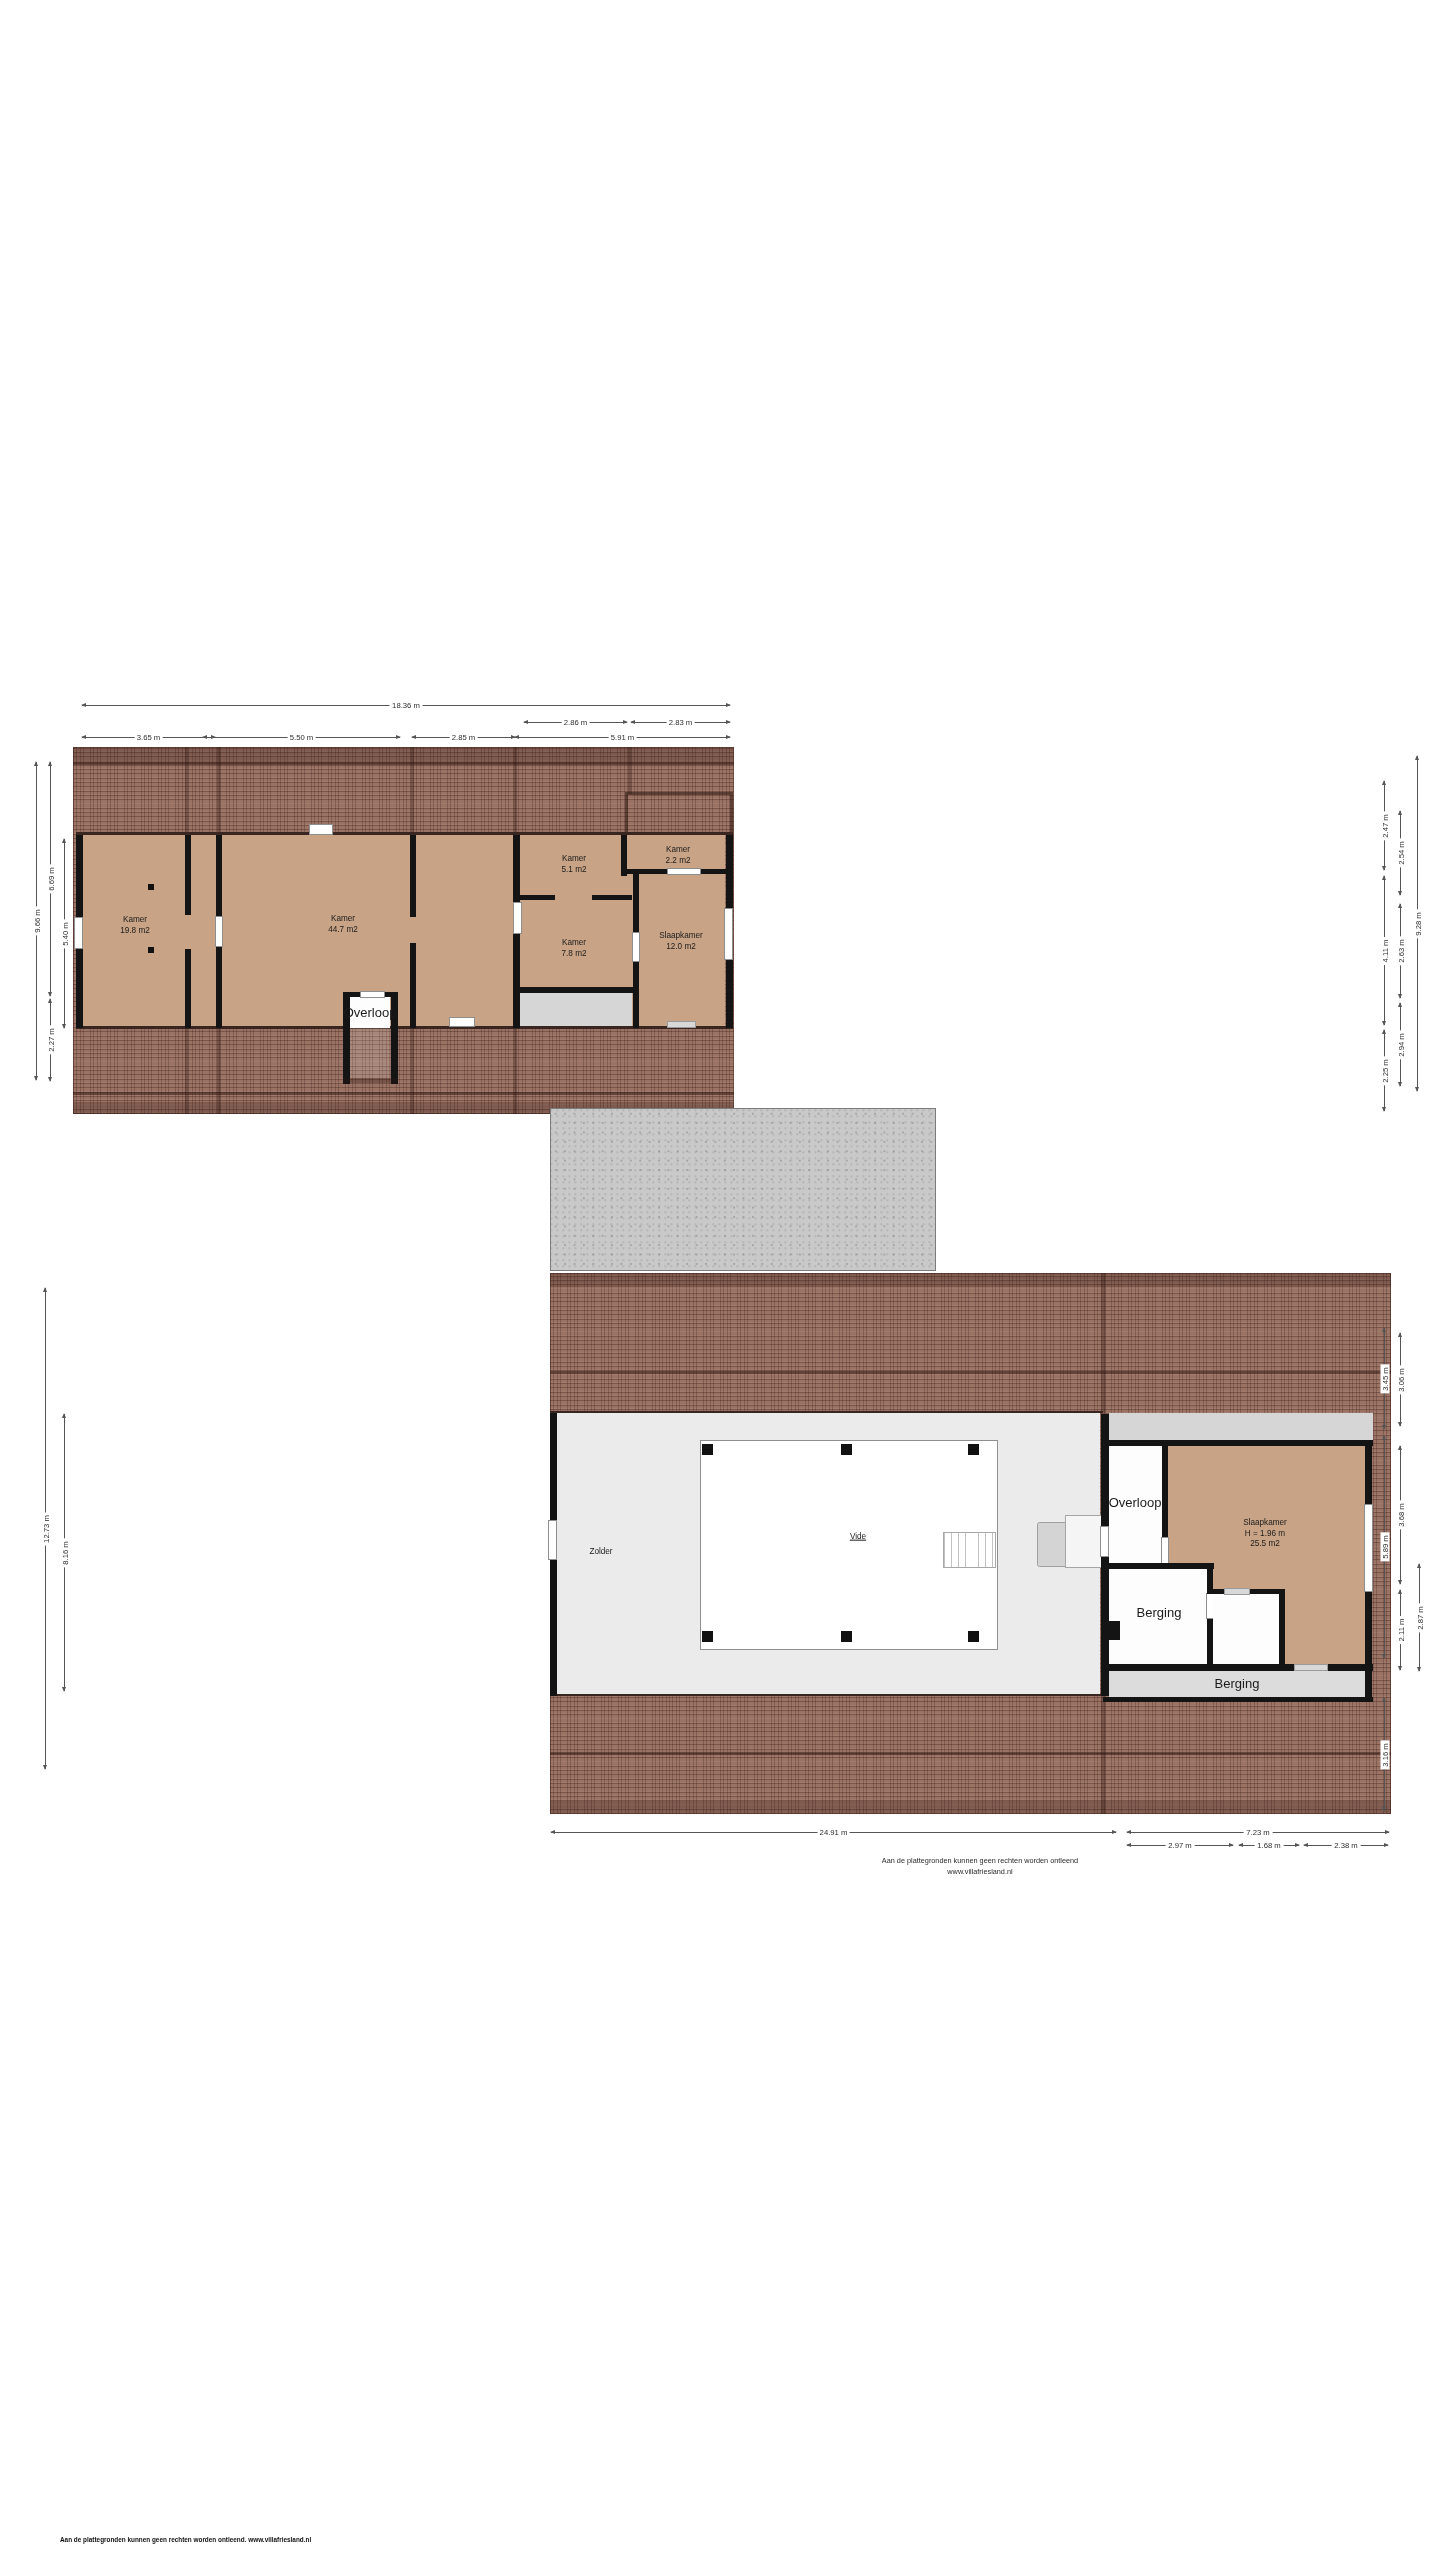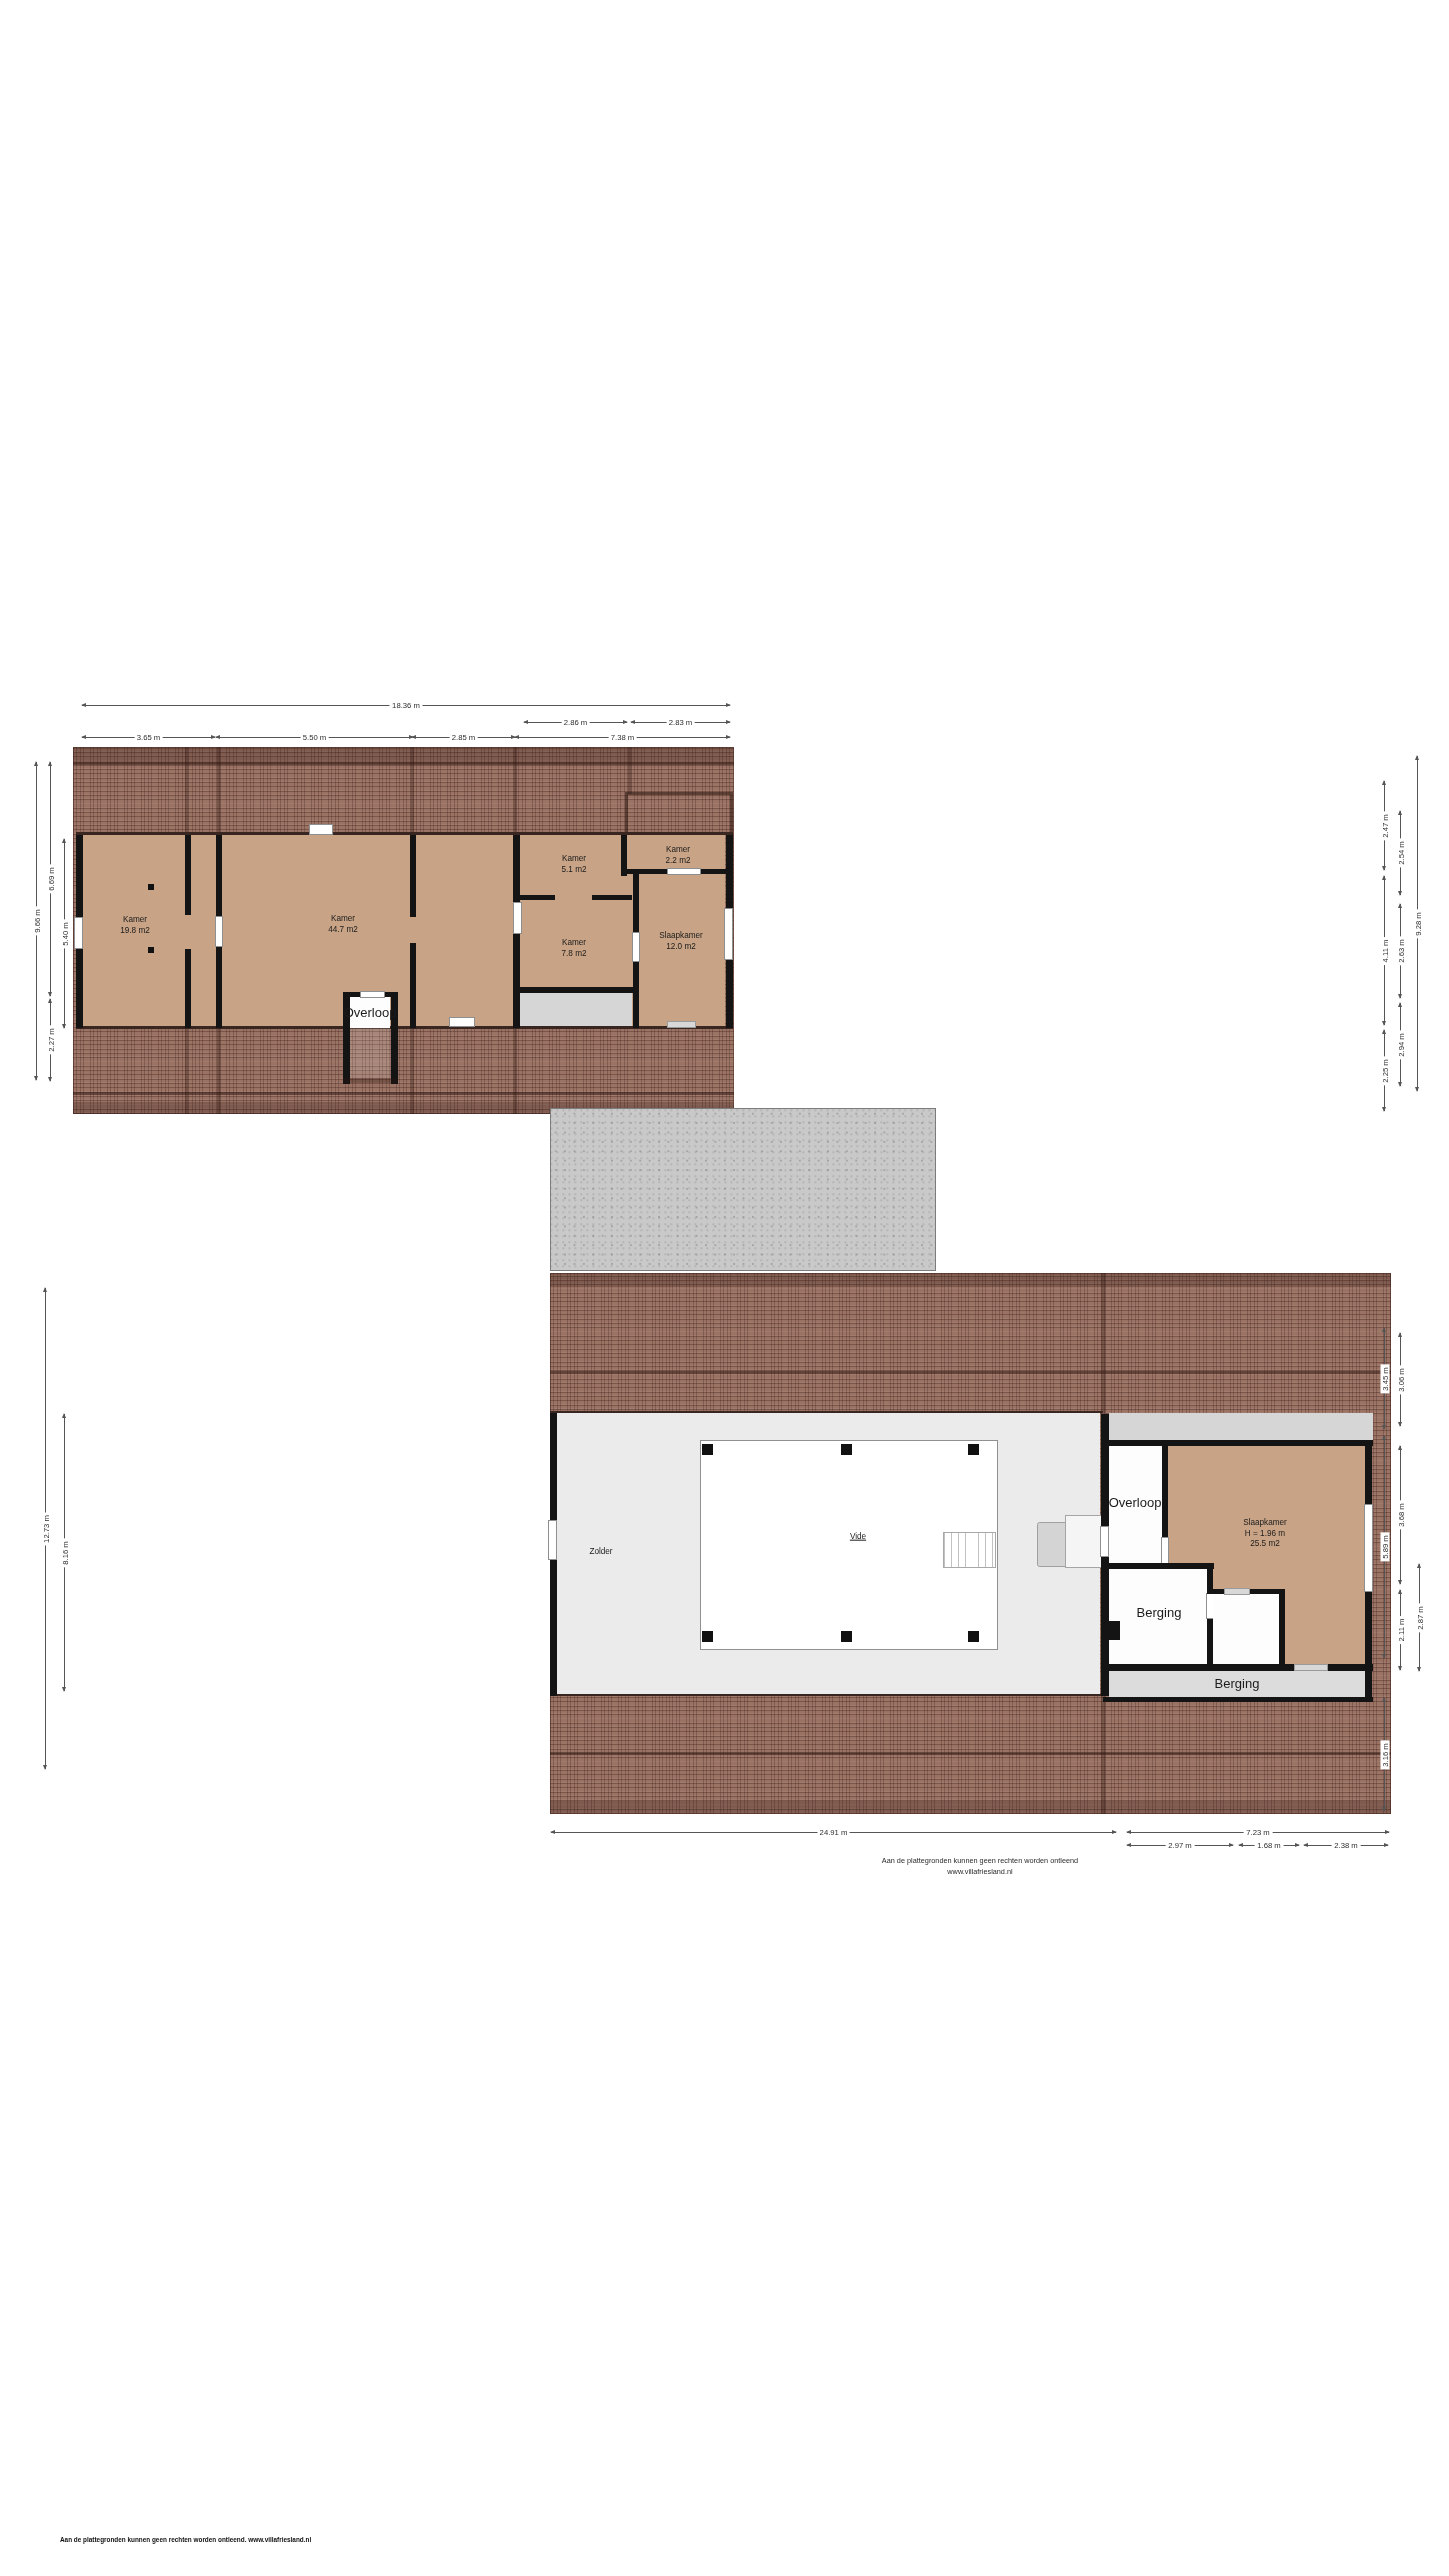--- a/index.html
+++ b/index.html
@@ -158,28 +158,28 @@
     </div>
   <div class="dimh" style="left:524px;top:722px;width:103px;text-align:right;">
       <span class="lab">2.86 m</span>
     </div>
   <div class="dimh" style="left:631px;top:722px;width:99px;">
       <span class="lab">2.83 m</span>
     </div>
   <div class="dimh" style="left:82px;top:737px;width:133px;">
       <span class="lab">3.65 m</span>
     </div>
-  <div class="dimh" style="left:216px;top:737px;width:197px;">
+  <div class="dimh" style="left:203px;top:737px;width:197px;">
       <span class="lab">5.50 m</span>
     </div>
   <div class="dimh" style="left:412px;top:737px;width:103px;">
       <span class="lab">2.85 m</span>
     </div>
   <div class="dimh" style="left:515px;top:737px;width:215px;">
-      <span class="lab">7.38 m</span>
+      <span class="lab">5.91 m</span>
     </div>
   <div class="dimv" style="left:36px;top:762px;height:318px;">
       <span class="lab">9.66 m</span>
     </div>
   <div class="dimv" style="left:50px;top:762px;height:234px;">
       <span class="lab">6.69 m</span>
     </div>
   <div class="dimv" style="left:50px;top:999px;height:82px;">
       <span class="lab">2.27 m</span>
     </div>

